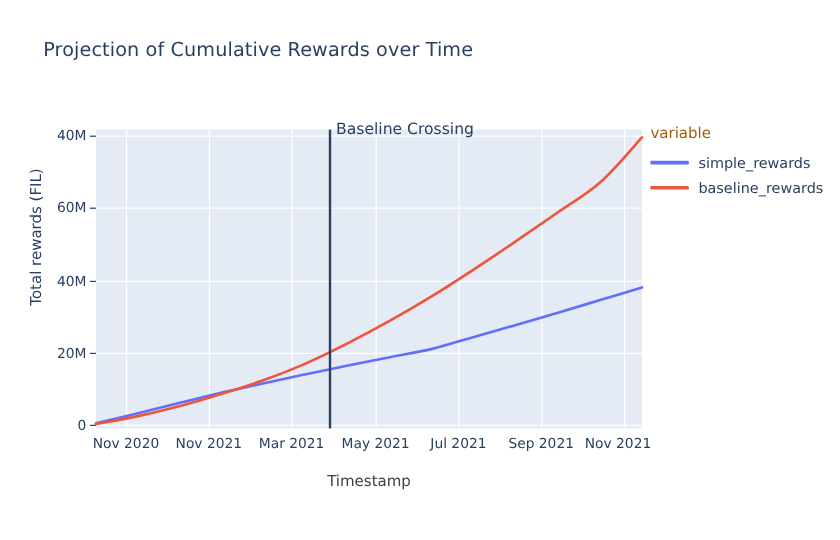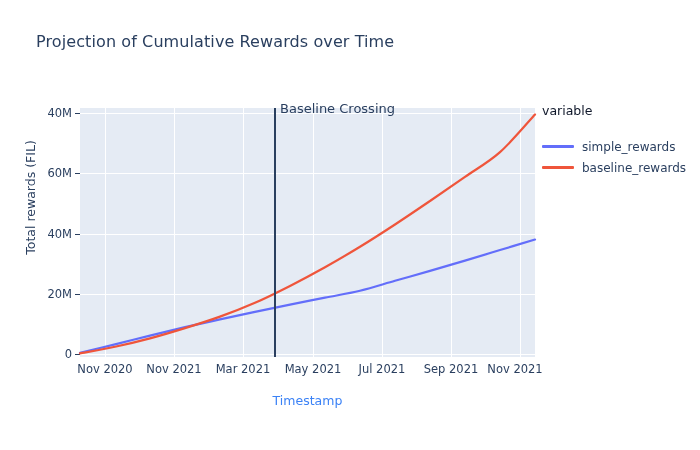--- a/index.html
+++ b/index.html
@@ -98,21 +98,21 @@
     color: #2a3f5f;
     white-space: nowrap;
   }
   .xlabel {
     position: absolute;
     left: 80px;
     top: 393px;
     width: 455px;
     text-align: center;
     font-size: 12.5px;
-    color: #3b82f6;
+    color: #404040;
     white-space: nowrap;
   }
   
   .vline {
     position: absolute;
     top: 108px;
     height: 249px;
     width: 2px;
     background: #2a3f5f;
   }
@@ -126,22 +126,22 @@
   }
   
   .legend {
     position: absolute;
     left: 542px;
     top: 103px;
     width: 150px;
   }
   .legend-title {
     font-size: 12.5px;
-    color: #0f172a;
-    margin-bottom: 18px;
+    color: #a16207;
+    margin-bottom: 7px;
   }
   .legend-item {
     display: flex;
     align-items: center;
     height: 21px;
   }
   .legend-swatch {
     width: 32px;
     height: 3px;
     border-radius: 1px;

